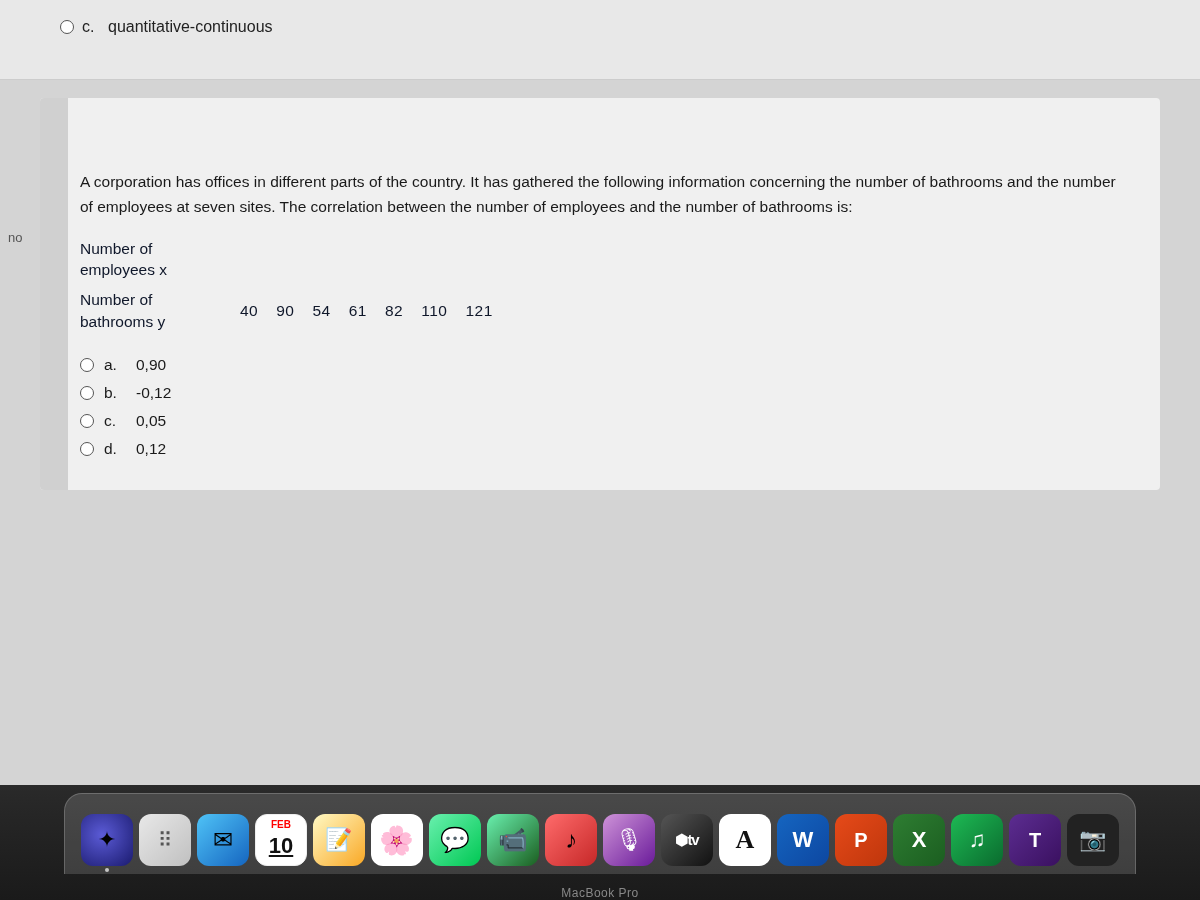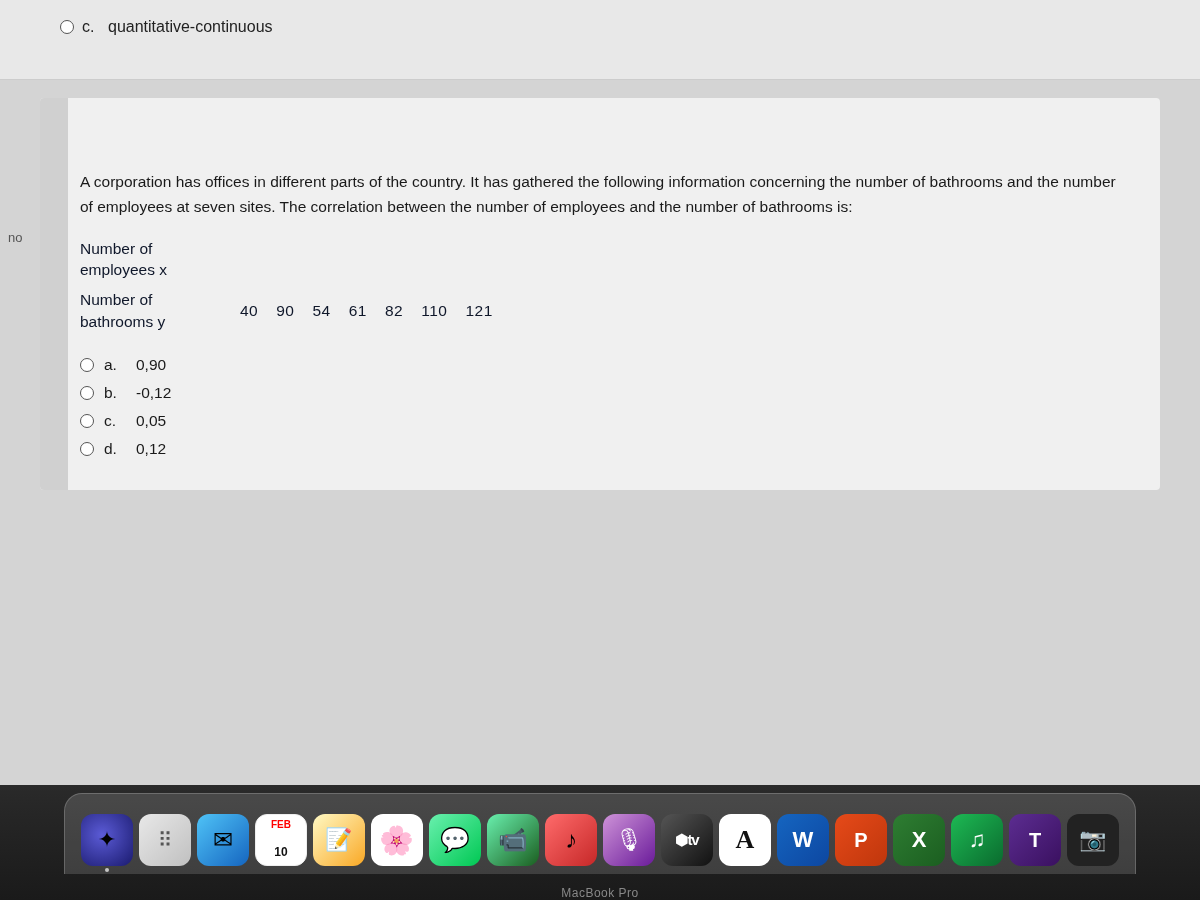--- a/index.html
+++ b/index.html
@@ -184,27 +184,28 @@
       font-size: 10px;
       color: red;
       font-weight: bold;
       position: absolute;
       top: 4px;
       left: 50%;
       transform: translateX(-50%);
       text-align: center;
     }
     .calendar-day {
-      font-size: 12px;
+      font-size: 22px;
       font-weight: bold;
       color: #111;
       position: absolute;
       bottom: 6px;
       left: 50%;
       transform: translateX(-50%);
+      text-decoration: underline;
     }
 
     .dot-indicator {
       position: absolute;
       bottom: -6px;
       left: 50%;
       transform: translateX(-50%);
       width: 4px;
       height: 4px;
       border-radius: 50%;

